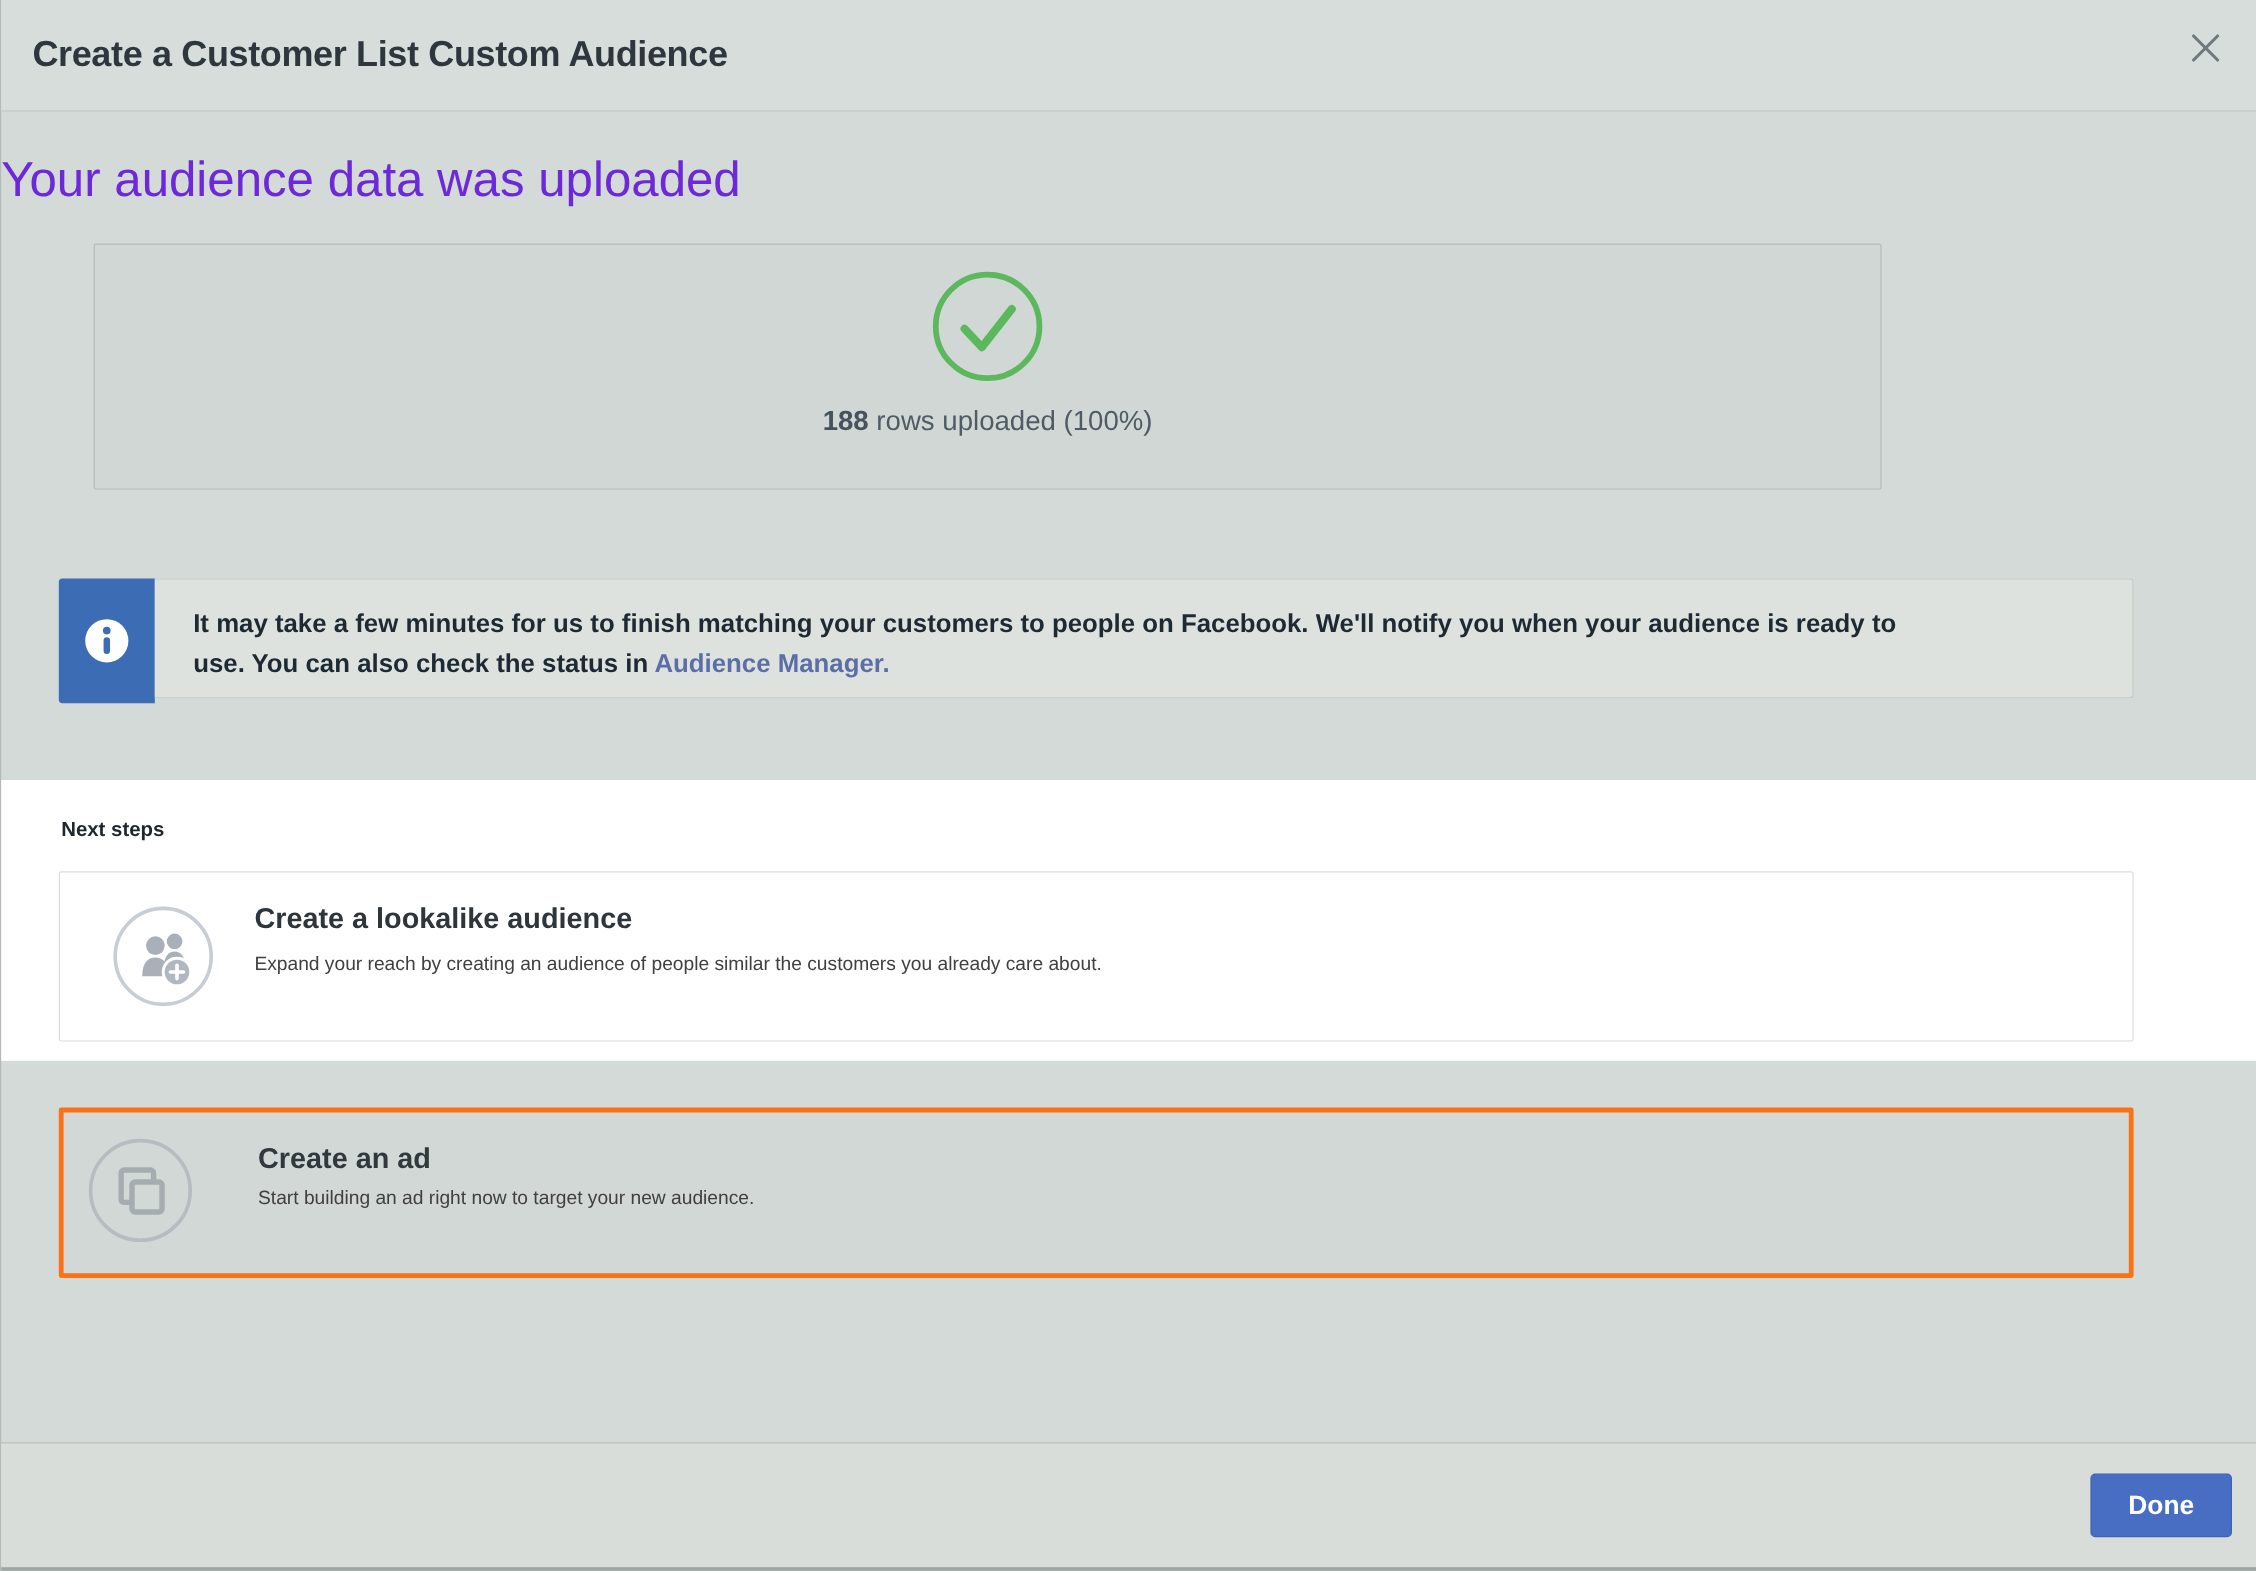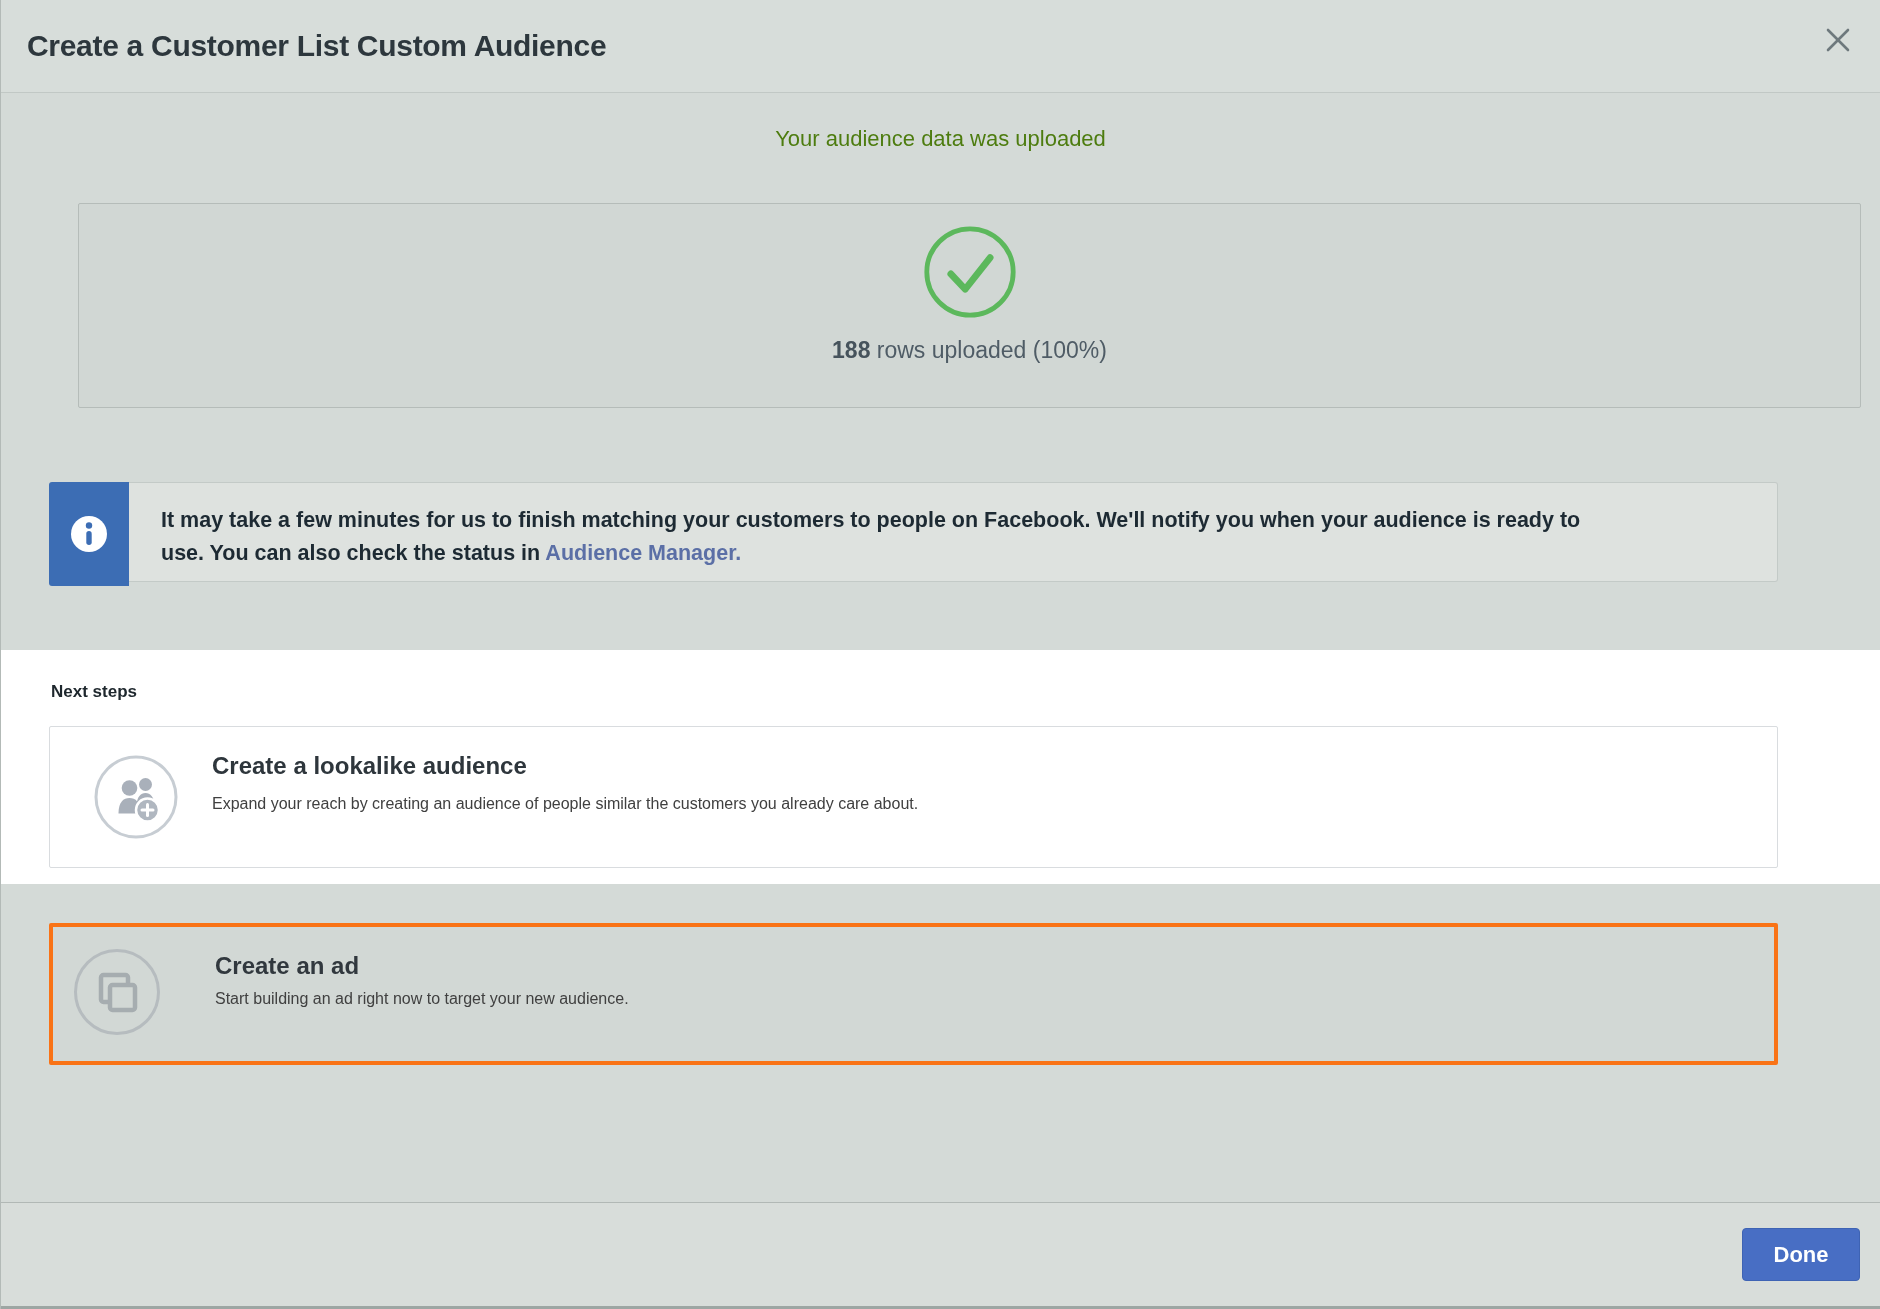--- a/index.html
+++ b/index.html
@@ -28,25 +28,24 @@
     letter-spacing: -0.3px;
   }
   .close-btn {
     position: absolute; right: 26px; top: 24px;
     width: 32px; height: 32px; cursor: pointer;
     display: flex; align-items: center; justify-content: center;
   }
   
   .upload-heading {
     position: absolute; top: 126px; left: 0; width: 100%;
-    text-align: center;
-    font-size: 22px; color: #4d7c0f; font-weight: 400;
+    font-size: 41px; color: #6d28d9; font-weight: 400;
   }
   .upload-box {
-    position: absolute; left: 77px; top: 203px; width: 1783px; height: 205px;
+    position: absolute; left: 77px; top: 203px; width: 1490px; height: 205px;
     background: #d1d7d4;
     border: 1px solid #b5bcb9;
     border-radius: 2px;
   }
   .check-wrap {
     position: absolute; left: 50%; top: 20px; transform: translateX(-50%);
     width: 96px; height: 96px;
   }
   .upload-rows {
     position: absolute; top: 133px; left: 0; width: 100%;

